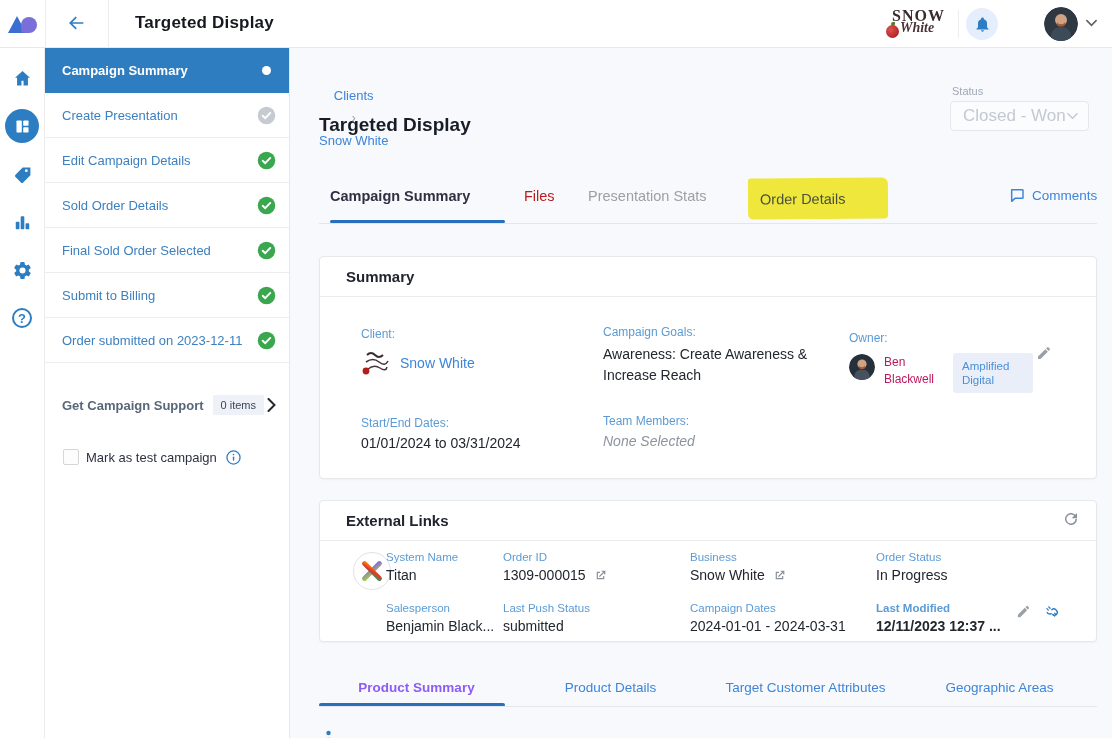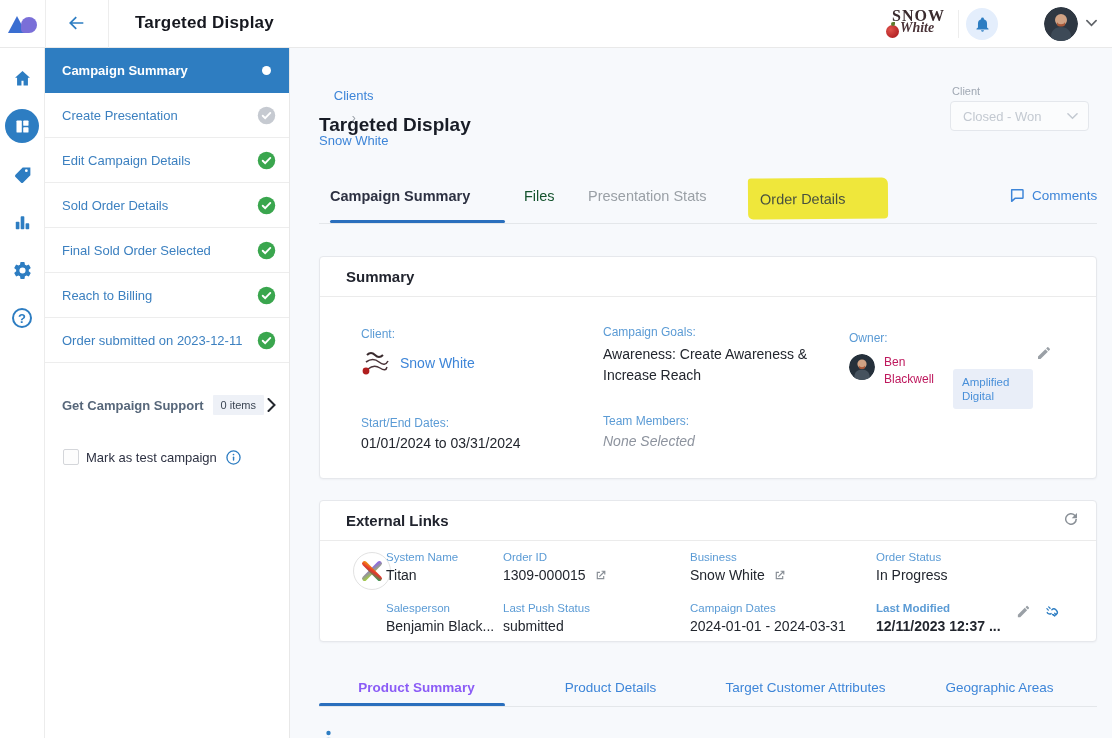--- a/index.html
+++ b/index.html
@@ -46,28 +46,28 @@
   .test-row{margin-top:26px;display:flex;align-items:center;padding-left:18px;height:22px;}
   .checkbox{width:16px;height:16px;border:1px solid #d4d6da;border-radius:2px;background:#fdfdfd;cursor:pointer;}
   .test-label{font-size:13px;color:#2d3142;margin-left:7px;margin-right:9px;}
 
   
   .content{position:absolute;left:290px;top:48px;width:822px;height:690px;background:#f7f9fc;}
   .breadcrumb{position:absolute;left:29px;top:40px;font-size:13px;display:flex;align-items:center;gap:8px;flex-direction:column;}
   .crumb{color:#3d85d8;text-decoration:none;cursor:pointer;}
   .crumb-sep{color:#9aa0a8;font-size:12px;}
   .status-label{position:absolute;left:662px;top:37px;font-size:11px;color:#a0a8b3;}
-  .status-select{position:absolute;left:660px;top:53px;width:139px;height:30px;background:#fbfcfd;border:1px solid #e4e7ec;border-radius:4px;display:flex;align-items:center;padding:0 10px 0 12px;color:#c3c9d1;font-size:13px;cursor:default;}
+  .status-select{position:absolute;left:660px;top:53px;width:139px;height:30px;background:#fbfcfd;border:1px solid #e4e7ec;border-radius:4px;display:flex;align-items:center;padding:0 10px 0 12px;color:#c3c9d1;font-size:17px;cursor:default;}
   .status-select span{flex:1;}
   .page-title{position:absolute;left:29px;top:66px;font-size:19px;font-weight:bold;color:#181c26;}
 
   
   .tab{position:absolute;top:140px;font-size:14.5px;background:none;border:none;cursor:pointer;}
   .tab1{left:40px;color:#2d3142;font-weight:bold;}
-  .tab2{left:234px;color:#14532d;}
+  .tab2{left:234px;color:#b91c1c;}
   .tab3{left:298px;color:#9aa0a6;}
   .tab-hl{position:absolute;left:458px;top:130px;width:140px;height:41px;background:#efe73b;border-radius:3px 6px 4px 5px;transform:rotate(-.4deg);display:flex;align-items:center;padding-left:12px;cursor:pointer;border:none;}
   .tab-hl span{font-size:14.5px;color:#46503f;font-weight:500;}
   .tab-underline{position:absolute;left:40px;top:172px;width:175px;height:3px;background:#2a6fbd;border-radius:2px;}
   .tabs-divider{position:absolute;left:29px;top:175px;width:778px;height:1px;background:#e4e7ea;}
   .comments-btn{position:absolute;left:719px;top:139px;display:flex;align-items:center;gap:7px;background:none;border:none;cursor:pointer;}
   .comments-btn span{font-size:13.5px;color:#3d85d8;}
 
   
   .card{position:absolute;left:29px;width:778px;background:#fff;border:1px solid #e6e8ec;border-radius:4px;box-shadow:0 1px 2px rgba(20,30,60,.04);}
@@ -81,21 +81,21 @@
   .fld-label{font-size:12px;color:#5b9bd5;margin-bottom:5px;}
   .fld-label-sm{font-size:11.5px;color:#5b9bd5;margin-bottom:4px;}
   .fld-value{font-size:14px;color:#22262e;}
   .client-row{display:flex;align-items:center;gap:9px;margin-top:8px;}
   .client-link{font-size:14px;color:#3d85d8;text-decoration:none;cursor:pointer;}
   .mini-logo{width:30px;height:28px;position:relative;}
   .goals-value{width:232px;line-height:21px;}
   .owner-row{display:flex;align-items:flex-start;margin-top:9px;}
   .owner-avatar{width:26px;height:26px;border-radius:50%;overflow:hidden;flex:none;}
   .owner-name{width:70px;font-size:12px;line-height:17px;color:#be185d;margin-left:9px;}
-  .owner-badge{position:absolute;left:633px;top:112px;width:80px;background:#e9eef8;border-radius:3px;color:#4a90d9;font-size:11.5px;line-height:14px;padding:6px 9px;}
+  .owner-badge{position:absolute;left:633px;top:96px;width:80px;background:#e9eef8;border-radius:3px;color:#4a90d9;font-size:11.5px;line-height:14px;padding:6px 9px;}
   .owner-edit{position:absolute;left:716px;top:88px;background:none;border:none;cursor:pointer;}
   .italic-gray{font-style:italic;color:#8d939e;}
 
   .xlogo{position:absolute;left:33px;top:51px;width:38px;height:38px;border:1px solid #e2e2e2;border-radius:50%;display:flex;align-items:center;justify-content:center;background:#fff;}
   .ext-icon-inline{margin-left:8px;vertical-align:-2px;}
   .ext-actions{position:absolute;left:694px;top:100px;display:flex;gap:8px;}
   .icon-btn{background:none;border:none;cursor:pointer;padding:2px;}
 
   
   .ptab{position:absolute;top:632px;width:195px;text-align:center;font-size:13.5px;background:none;border:none;cursor:pointer;color:#3d85d8;}
@@ -214,21 +214,21 @@
       </svg>
   </div>
   <div class="step">
     <span class="step-label">Final Sold Order Selected</span>
     <svg width="19" height="19" viewBox="0 0 20 20">
         <circle cx="10" cy="10" r="9.2" fill="#3aa64e"></circle>
         <path d="M6 10.3l2.6 2.6 5.4-5.6" stroke="#fff" stroke-width="2" fill="none" stroke-linecap="round"></path>
       </svg>
   </div>
   <div class="step">
-    <span class="step-label">Reach to Billing</span>
+    <span class="step-label">Submit to Billing</span>
     <svg width="19" height="19" viewBox="0 0 20 20">
         <circle cx="10" cy="10" r="9.2" fill="#3aa64e"></circle>
         <path d="M6 10.3l2.6 2.6 5.4-5.6" stroke="#fff" stroke-width="2" fill="none" stroke-linecap="round"></path>
       </svg>
   </div>
   <div class="step">
     <span class="step-label">Order submitted on 2023-12-11</span>
     <svg width="19" height="19" viewBox="0 0 20 20">
         <circle cx="10" cy="10" r="9.2" fill="#3aa64e"></circle>
         <path d="M6 10.3l2.6 2.6 5.4-5.6" stroke="#fff" stroke-width="2" fill="none" stroke-linecap="round"></path>
@@ -255,21 +255,21 @@
 </aside>
 
 <main class="content">
 
   <nav class="breadcrumb">
     <a class="crumb">Clients</a>
     <span class="crumb-sep">›</span>
     <a class="crumb">Snow White</a>
   </nav>
 
-  <div class="status-label">Client</div>
+  <div class="status-label">Status</div>
   <div class="status-select">
     <span>Closed - Won</span>
     <svg width="11" height="8" viewBox="0 0 12 8">
         <path d="M1 1.5 6 6.5 11 1.5" stroke="#c3c9d1" stroke-width="1.6" fill="none" stroke-linecap="round"></path>
       </svg>
   </div>
 
   <h2 class="page-title">Targeted Display</h2>
 
   <button class="tab tab1">Campaign Summary</button>

